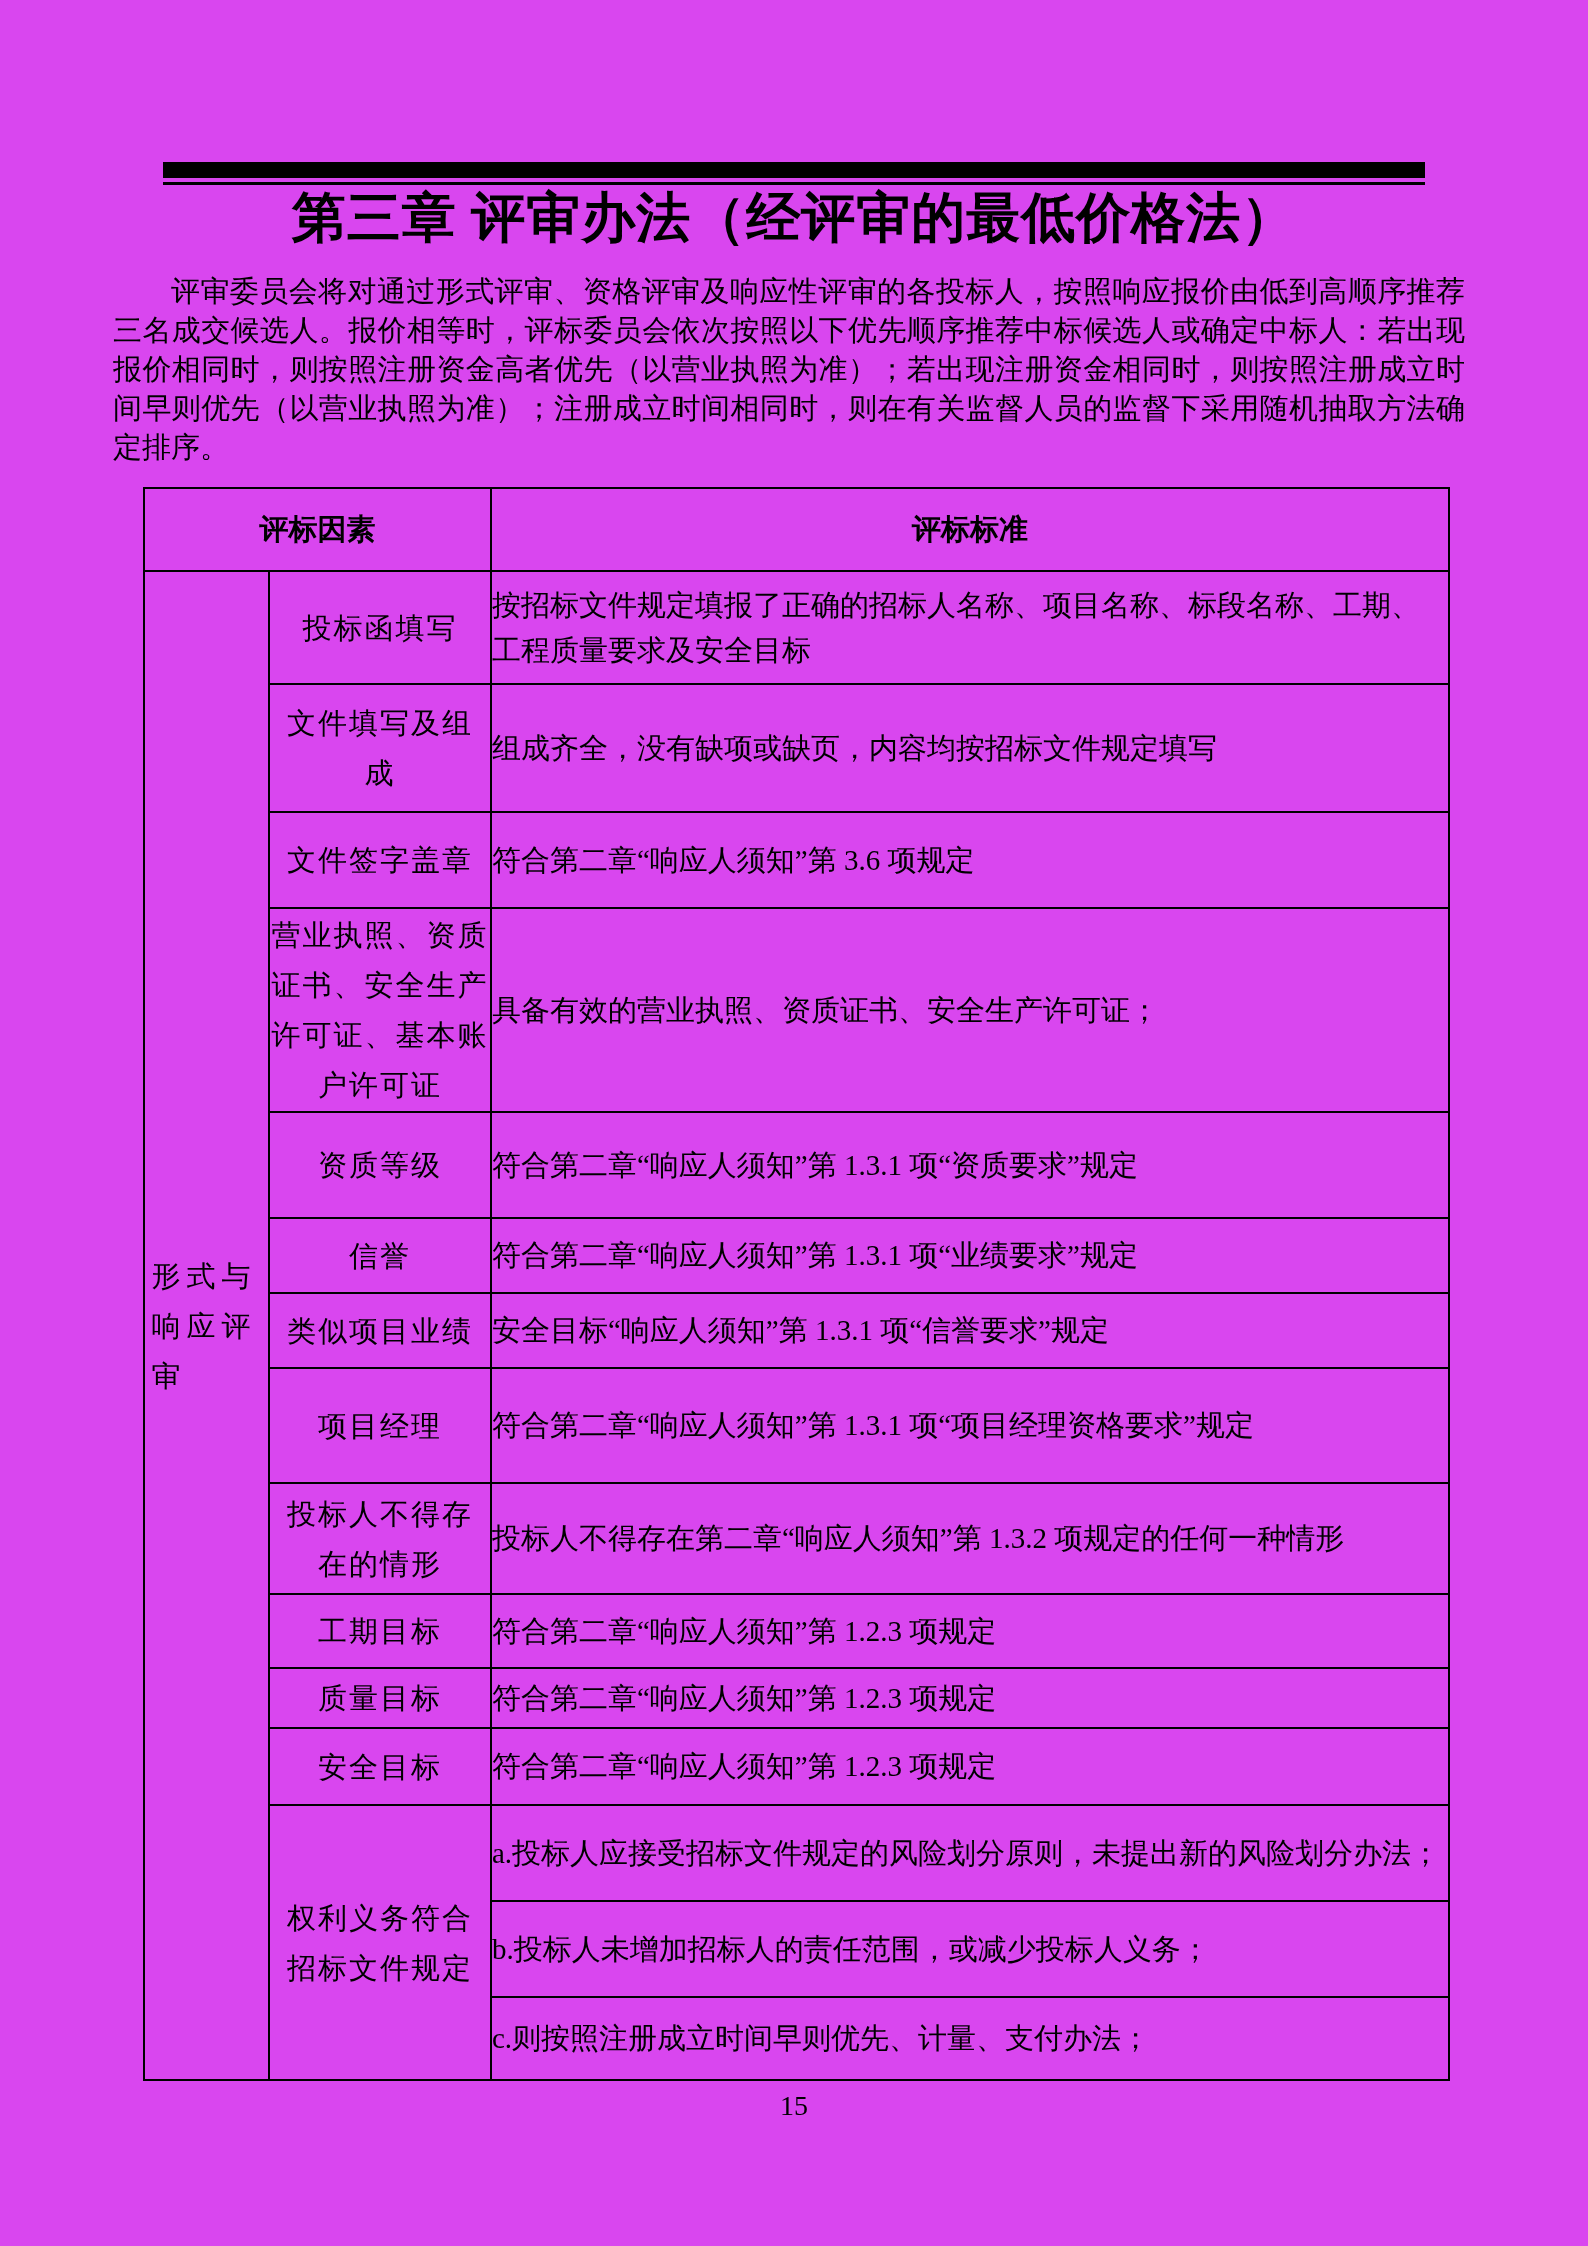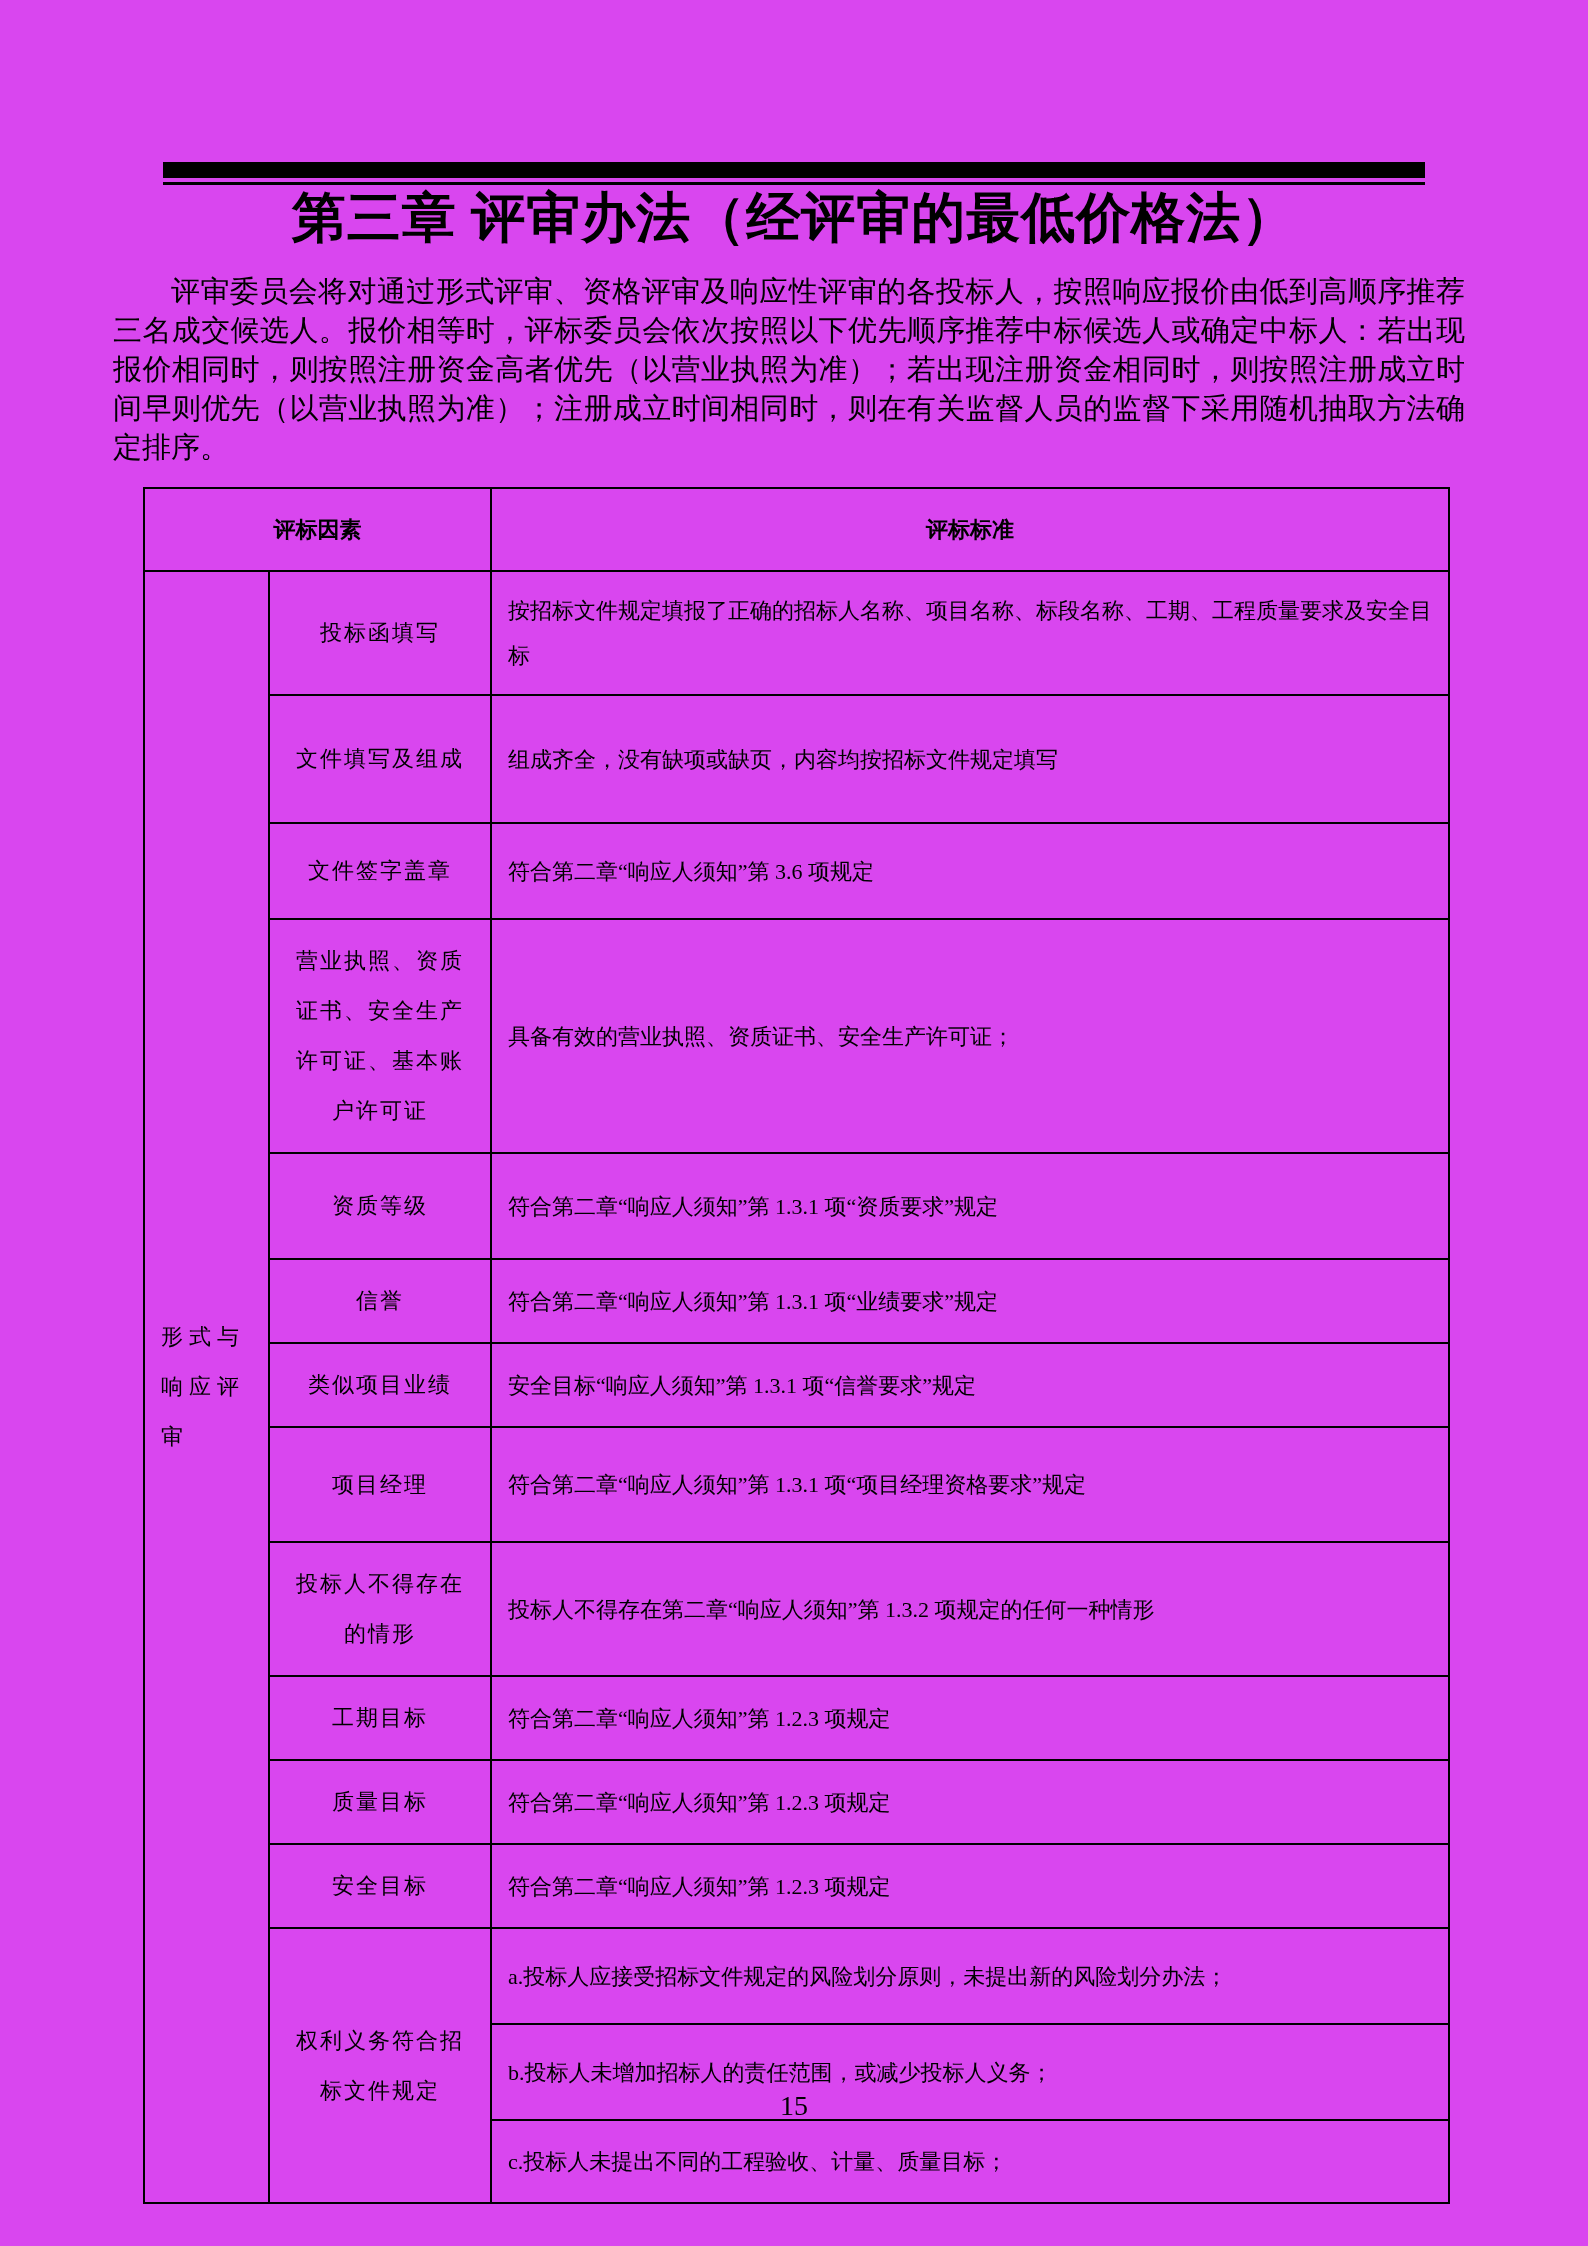--- a/index.html
+++ b/index.html
@@ -40,23 +40,23 @@
   }
   table.eval{
     position:absolute;
     left:143px;top:487px;
     width:1305px;
     border-collapse:collapse;
     table-layout:fixed;
   }
   table.eval td{
     border:2px solid #000;
-    font-size:22px;
+    font-size:29px;
     vertical-align:middle;
-    padding:16px;
+    padding:0;
   }
   td.hdr{
     font-weight:bold;
     text-align:center;
   }
   td.grp{
     text-align:center;
   }
   td.grp .w3{
     display:inline-block;
@@ -169,20 +169,20 @@
       </tr>
 
       <tr style="height:96px">
         <td class="lbl" rowspan="3"><span class="w6">权利义务符合招标文件规定</span></td>
         <td class="std">a.投标人应接受招标文件规定的风险划分原则，未提出新的风险划分办法；</td>
       </tr>
       <tr style="height:96px">
         <td class="std">b.投标人未增加招标人的责任范围，或减少投标人义务；</td>
       </tr>
       <tr style="height:83px">
-        <td class="std">c.投标人未提出不同的工程验收、计量、质量目标；</td>
+        <td class="std">c.则按照注册成立时间早则优先、计量、支付办法；</td>
       </tr>
     </tbody>
   </table>
 
   <div class="page-num">15</div>
 
 </div>
 
 </body></html>

